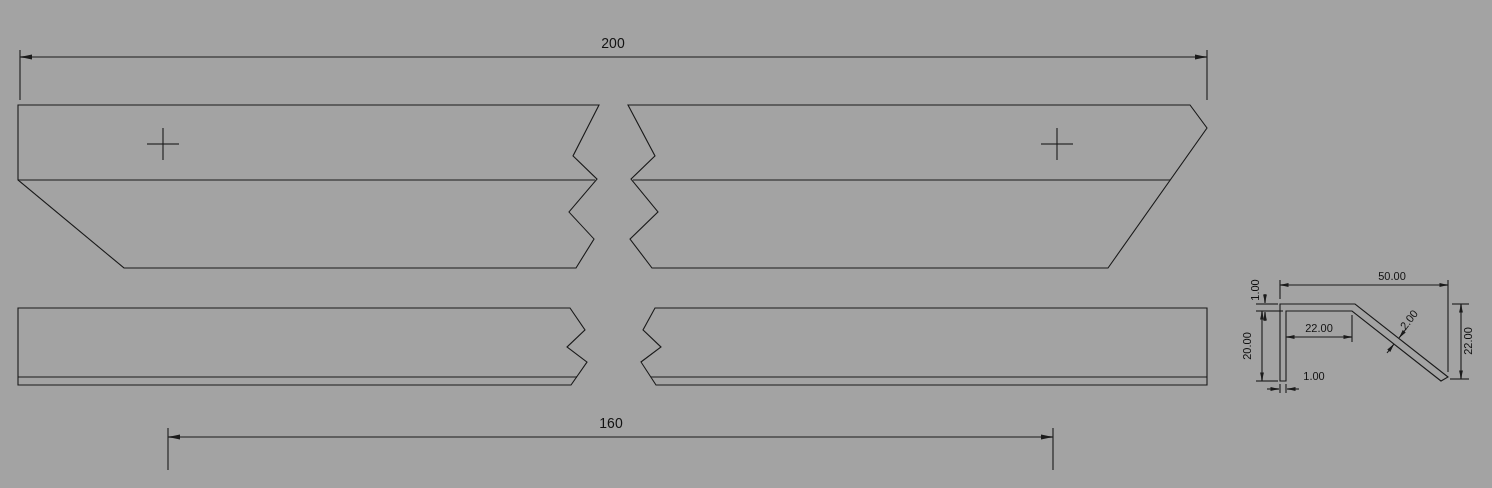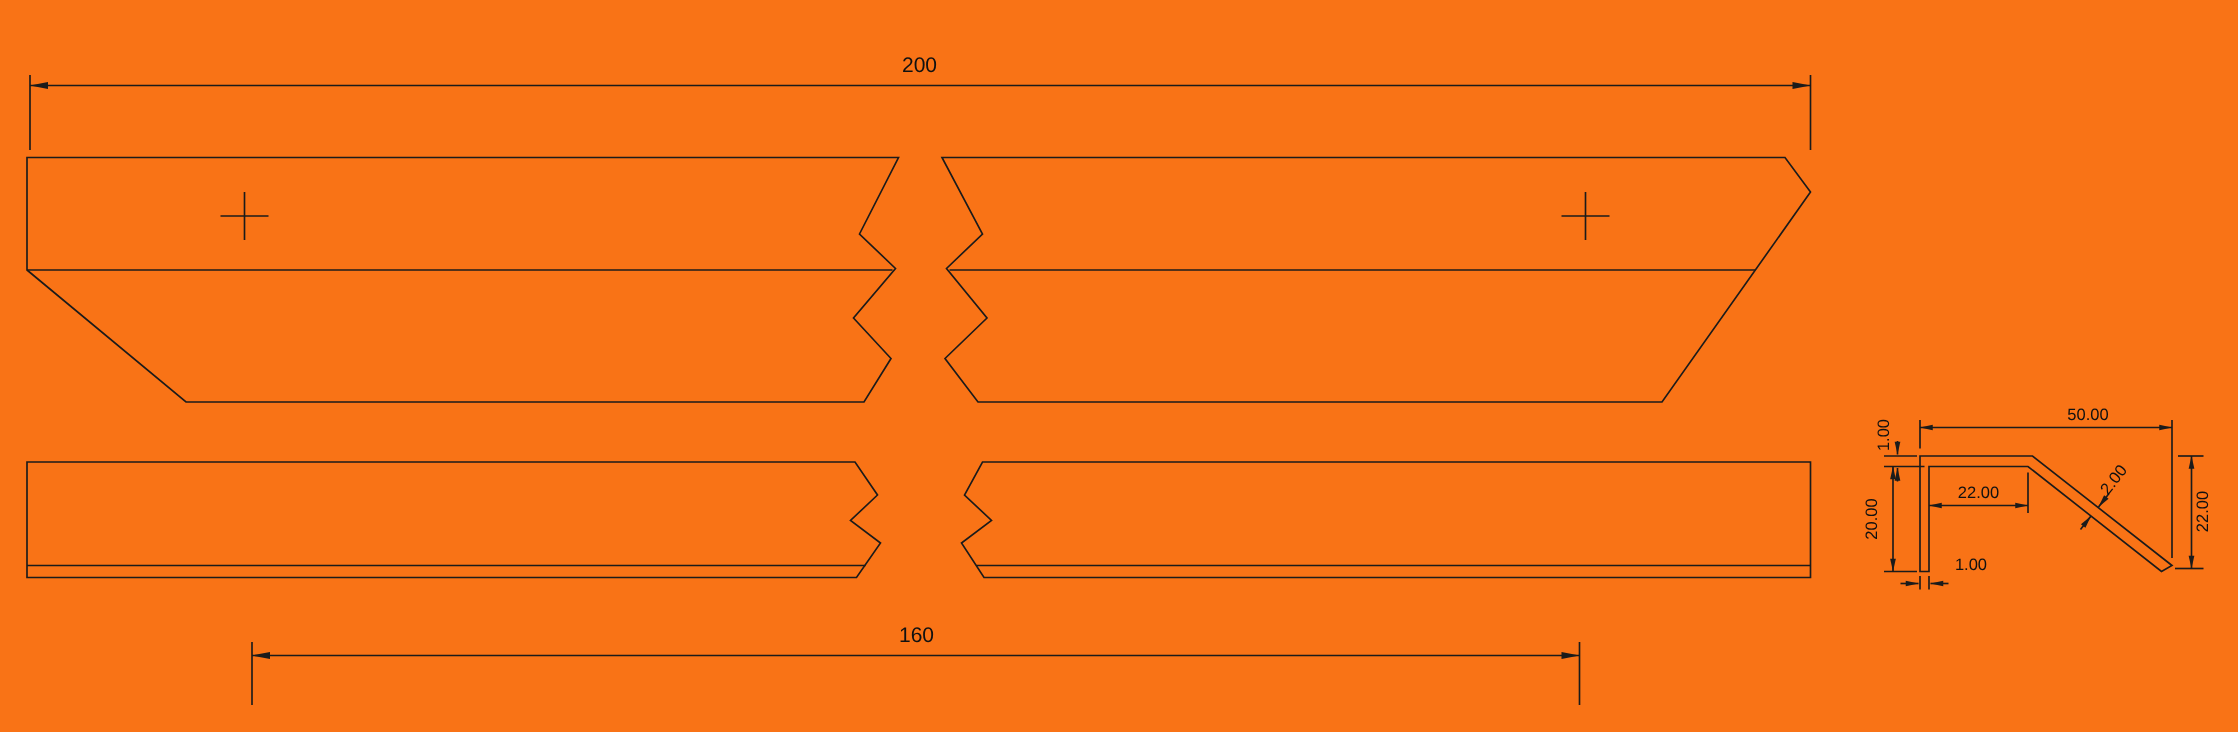--- a/index.html
+++ b/index.html
@@ -1,16 +1,16 @@
 <!DOCTYPE html>
 <html><head>
 <meta charset="utf-8">
 <style>
   html,body{margin:0;padding:0;background:#f4f4f4;}
-  .sheet{position:relative;width:1492px;height:488px;background:#f97316;overflow:hidden;margin:0;}
+  .sheet{position:relative;width:1492px;height:488px;background:#a3a3a3;overflow:hidden;margin:0;}
   .sheet svg{position:absolute;left:0;top:0;}
   .ln{stroke:#1b1b1b;stroke-width:1.1;fill:none;stroke-linecap:butt;stroke-linejoin:miter;}
   .dim-text{font-family:"Liberation Sans","DejaVu Sans",sans-serif;font-size:11px;fill:#111111;}
   .dim-text-lg{font-size:14px;}
 </style>
 </head>
 <body>
 
 <div class="sheet">
 <svg width="1492" height="488" viewBox="0 0 1492 488">

